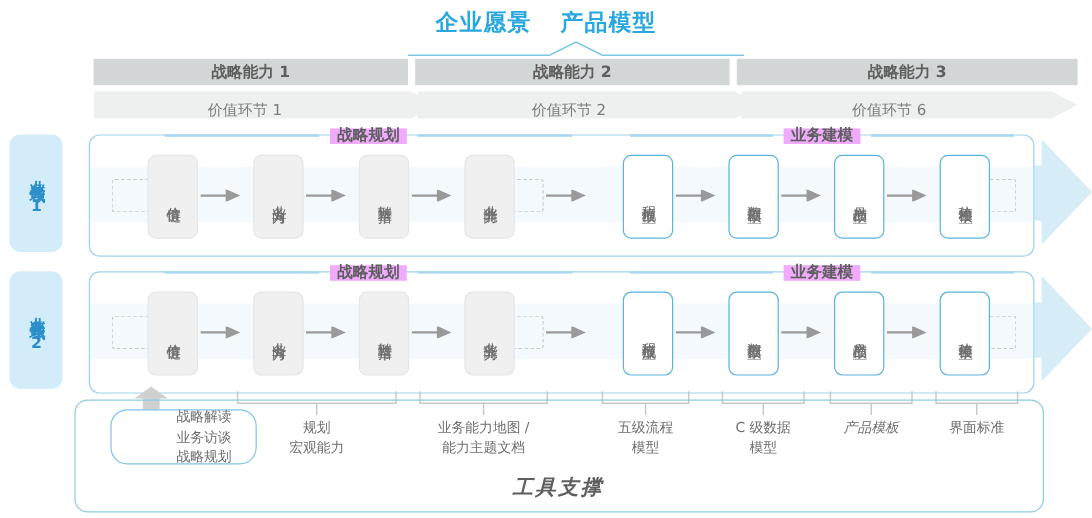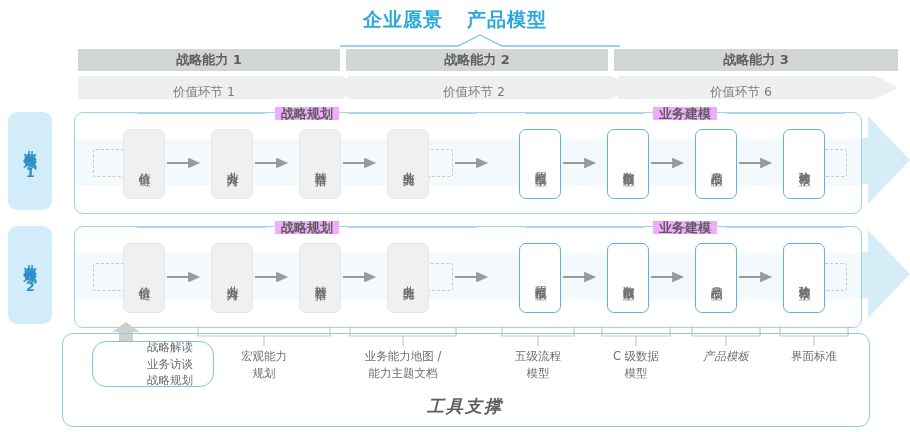--- a/index.html
+++ b/index.html
@@ -311,22 +311,22 @@
 
   <div class="toolbox" style="left:92px;top:341px;width:86px;height:44px;">
     <div>
       <div>战略解读</div>
       <div>业务访谈</div>
       <div>战略规划</div>
     </div>
   </div>
 
   <div class="toollbl" style="left:214px;top:348px;width:100px;">
+    <div>规划</div>
     <div>宏观能力</div>
-    <div>规划</div>
   </div>
   <div class="toollbl" style="left:340px;top:348px;width:126px;">
     <div>业务能力地图 /</div>
     <div>能力主题文档</div>
   </div>
   <div class="toollbl" style="left:498px;top:348px;width:80px;">
     <div>五级流程</div>
     <div>模型</div>
   </div>
   <div class="toollbl" style="left:598px;top:348px;width:76px;">

